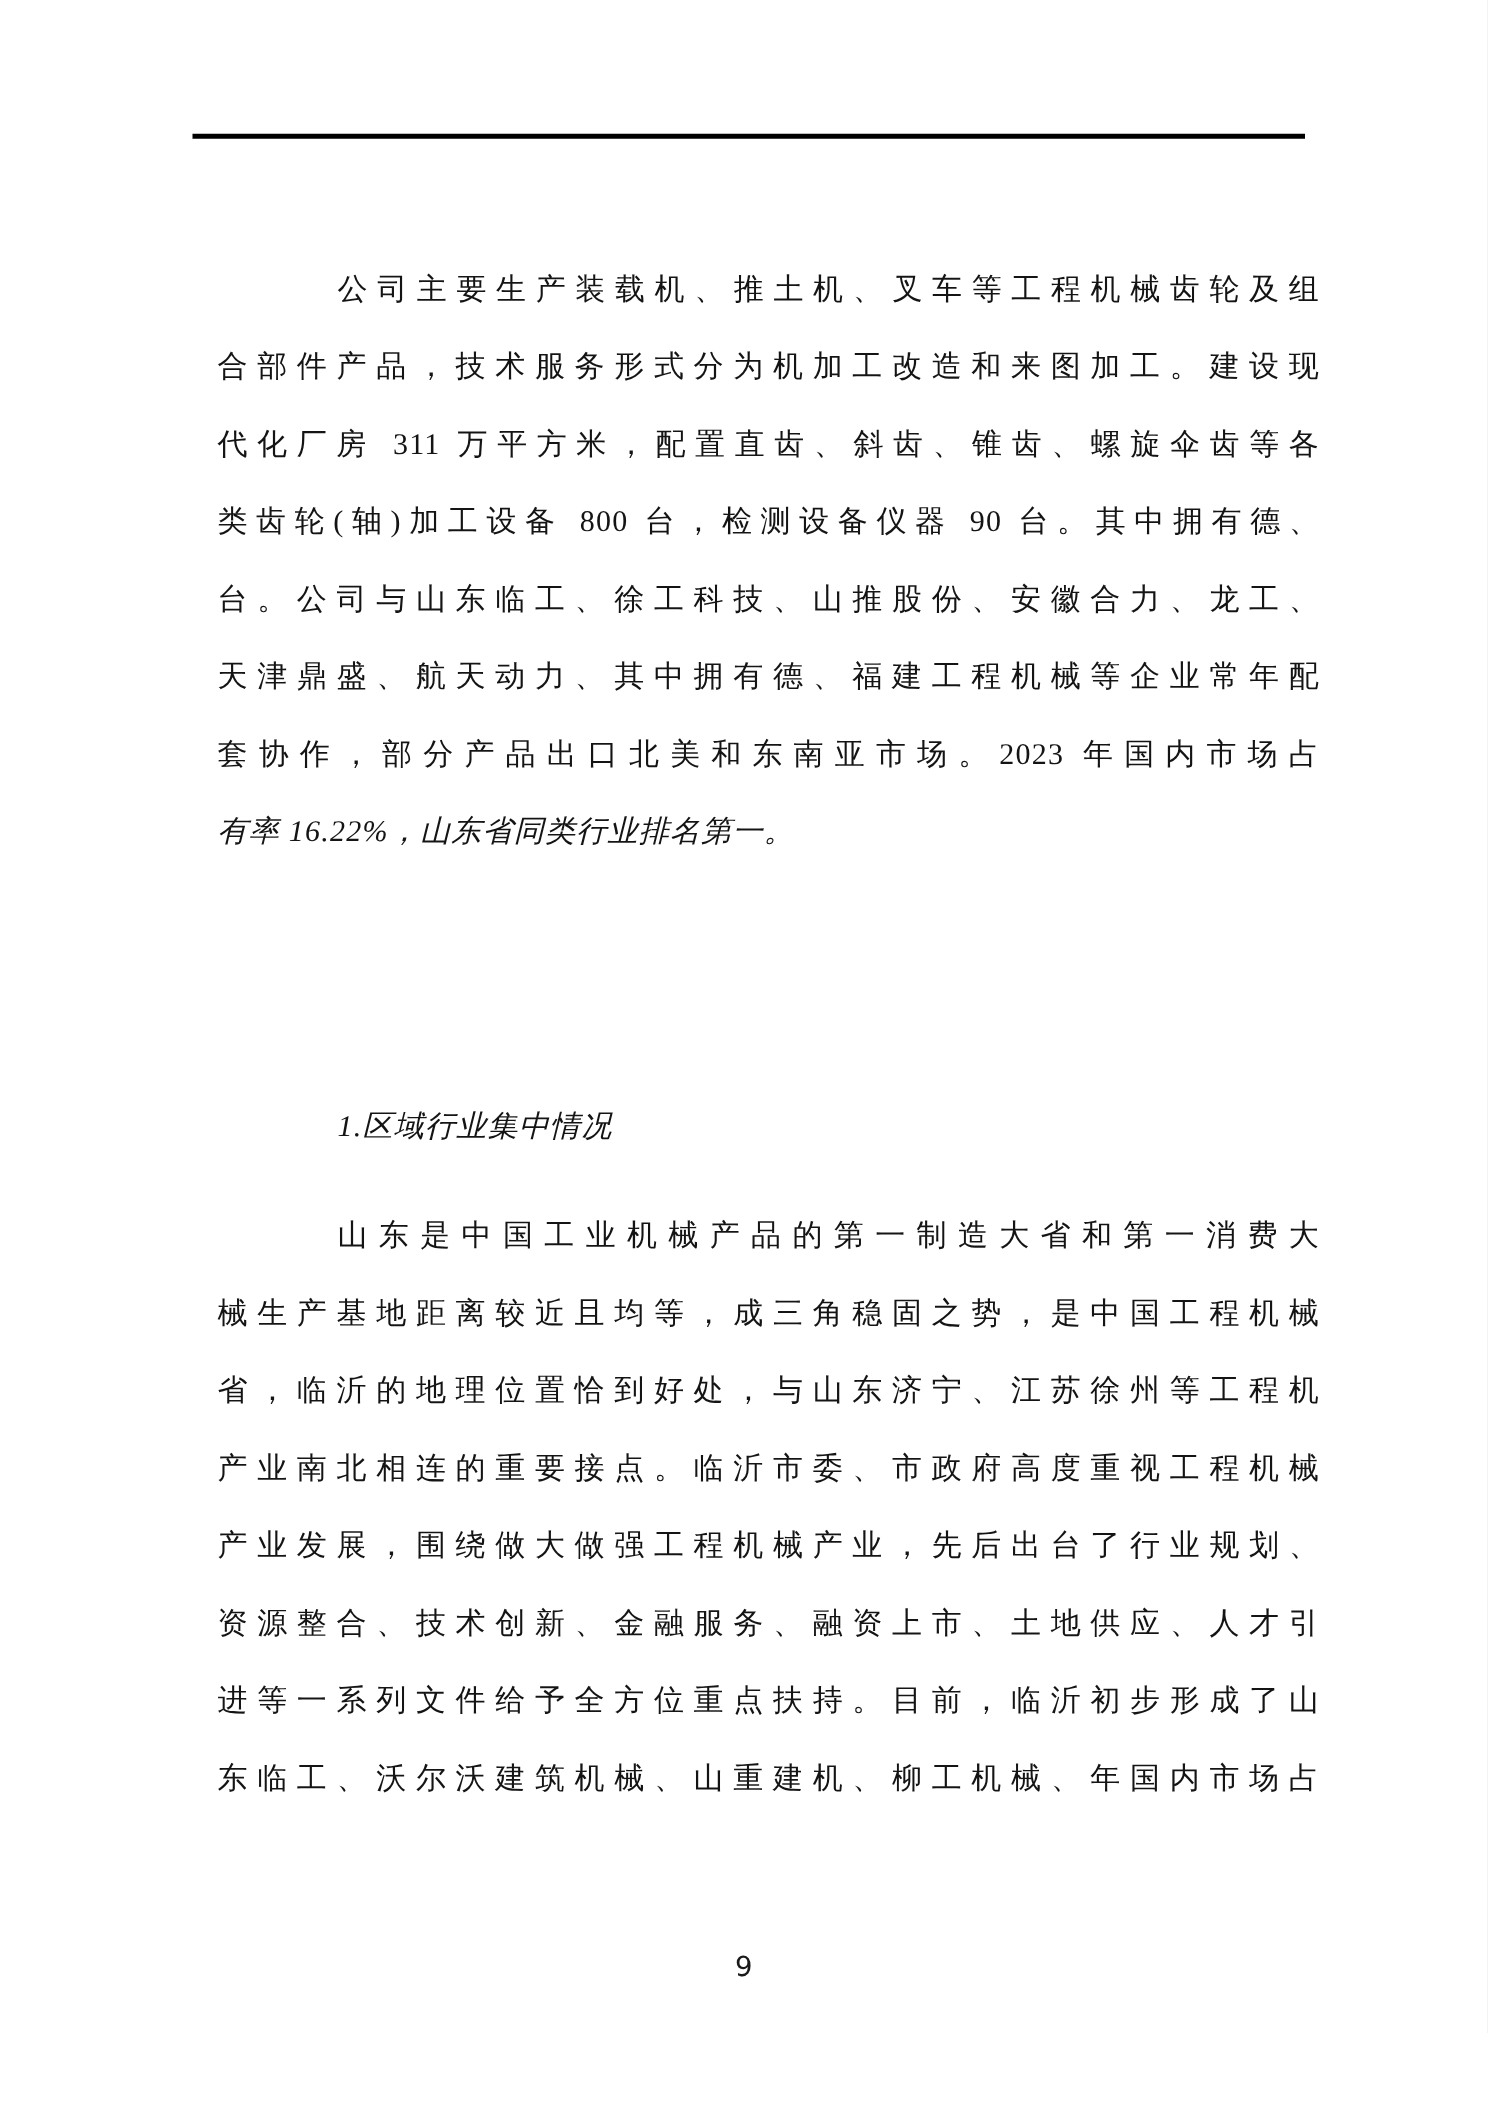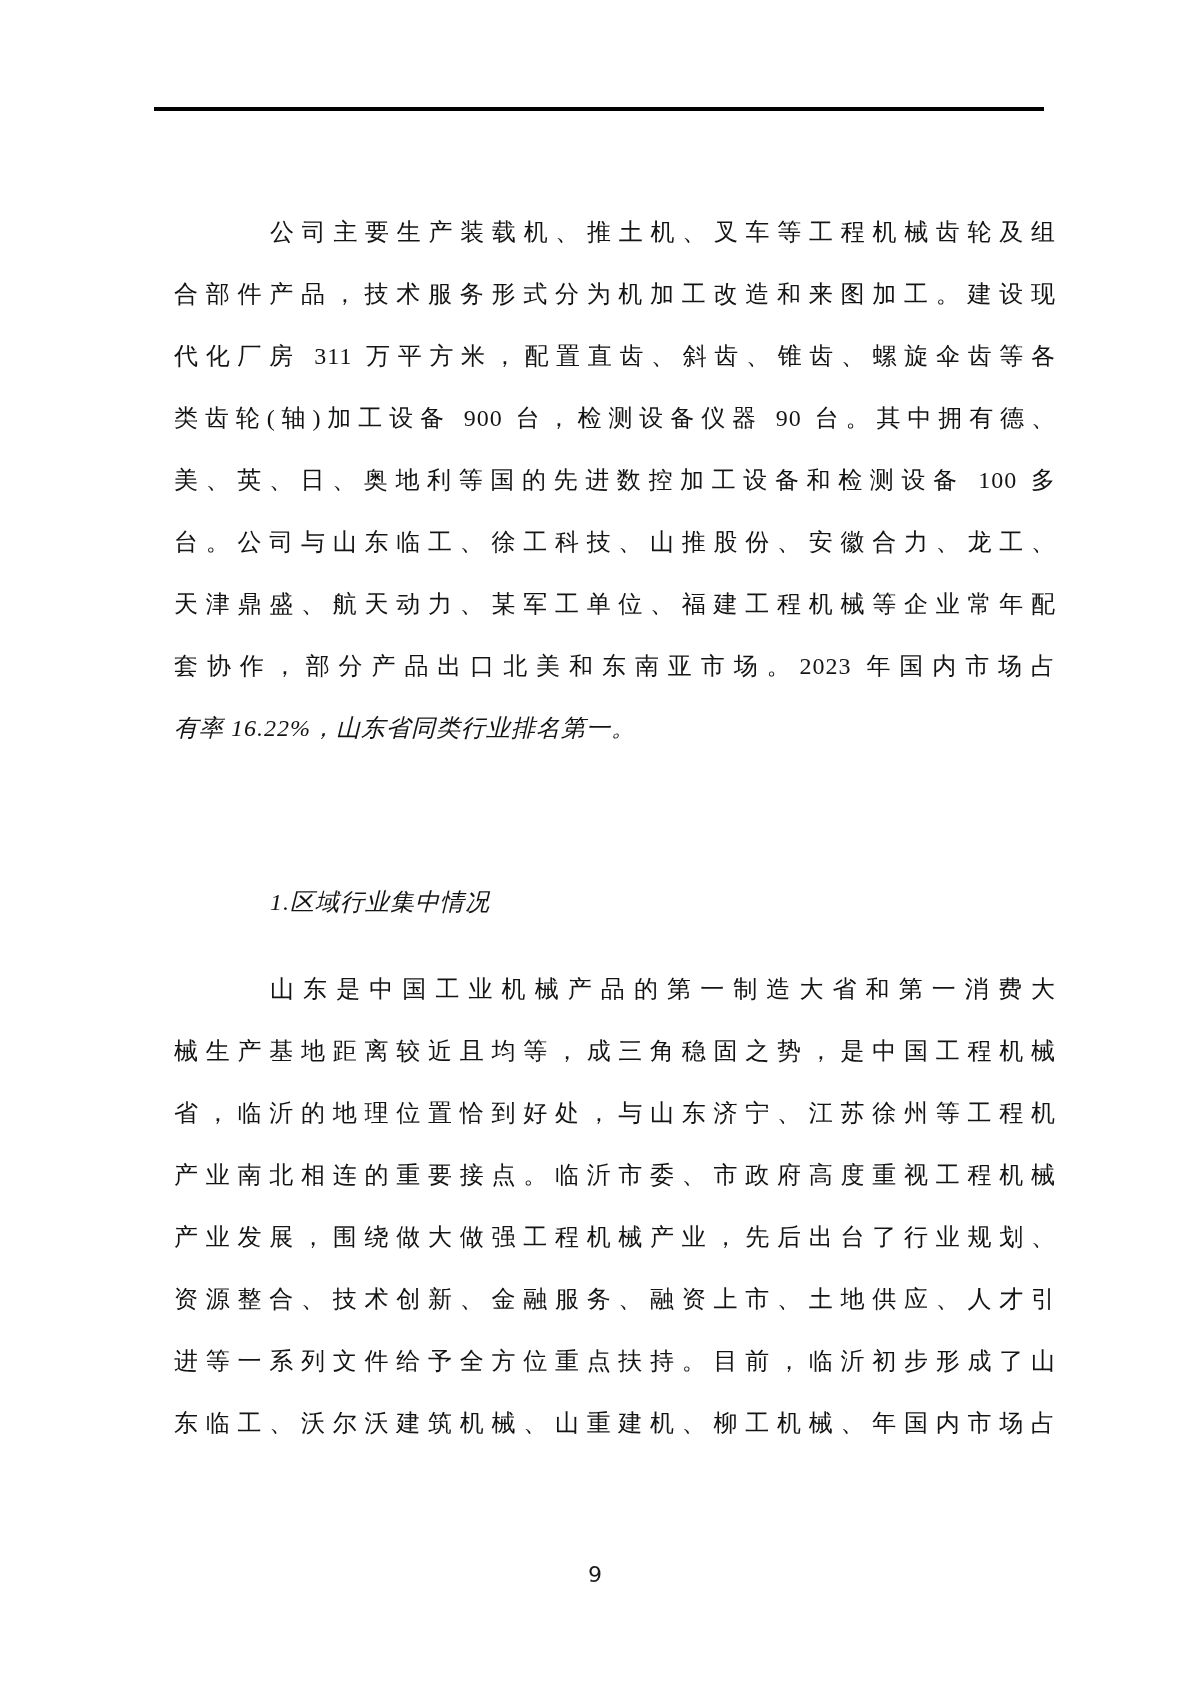--- a/index.html
+++ b/index.html
@@ -60,24 +60,23 @@
 <body>
 
 <div class="page">
 
   <div class="header-rule"></div>
 
   <div class="doc-block para1">
     <div class="line full indent">公司主要生产装载机、推土机、叉车等工程机械齿轮及组</div>
     <div class="line full">合部件产品，技术服务形式分为机加工改造和来图加工。建设现</div>
     <div class="line full">代化厂房 311 万平方米，配置直齿、斜齿、锥齿、螺旋伞齿等各</div>
-    <div class="line full">类齿轮(轴)加工设备 900 台，检测设备仪器 90 台。其中拥有德、</div>
-    <div class="line full">美、英、日、奥地利等国的先进数控加工设备和检测设备 100 多</div>
+    <div class="line full">类齿轮(轴)加工设备 800 台，检测设备仪器 90 台。其中拥有德、</div>
     <div class="line full">台。公司与山东临工、徐工科技、山推股份、安徽合力、龙工、</div>
-    <div class="line full">天津鼎盛、航天动力、某军工单位、福建工程机械等企业常年配</div>
+    <div class="line full">天津鼎盛、航天动力、其中拥有德、福建工程机械等企业常年配</div>
     <div class="line full">套协作，部分产品出口北美和东南亚市场。2023 年国内市场占</div>
     <div class="line left">有率 16.22%，山东省同类行业排名第一。</div>
   </div>
 
 
   <div class="doc-block subheading-block">
     <div class="line left indent">1.区域行业集中情况</div>
   </div>
 
   <div class="doc-block para2">

